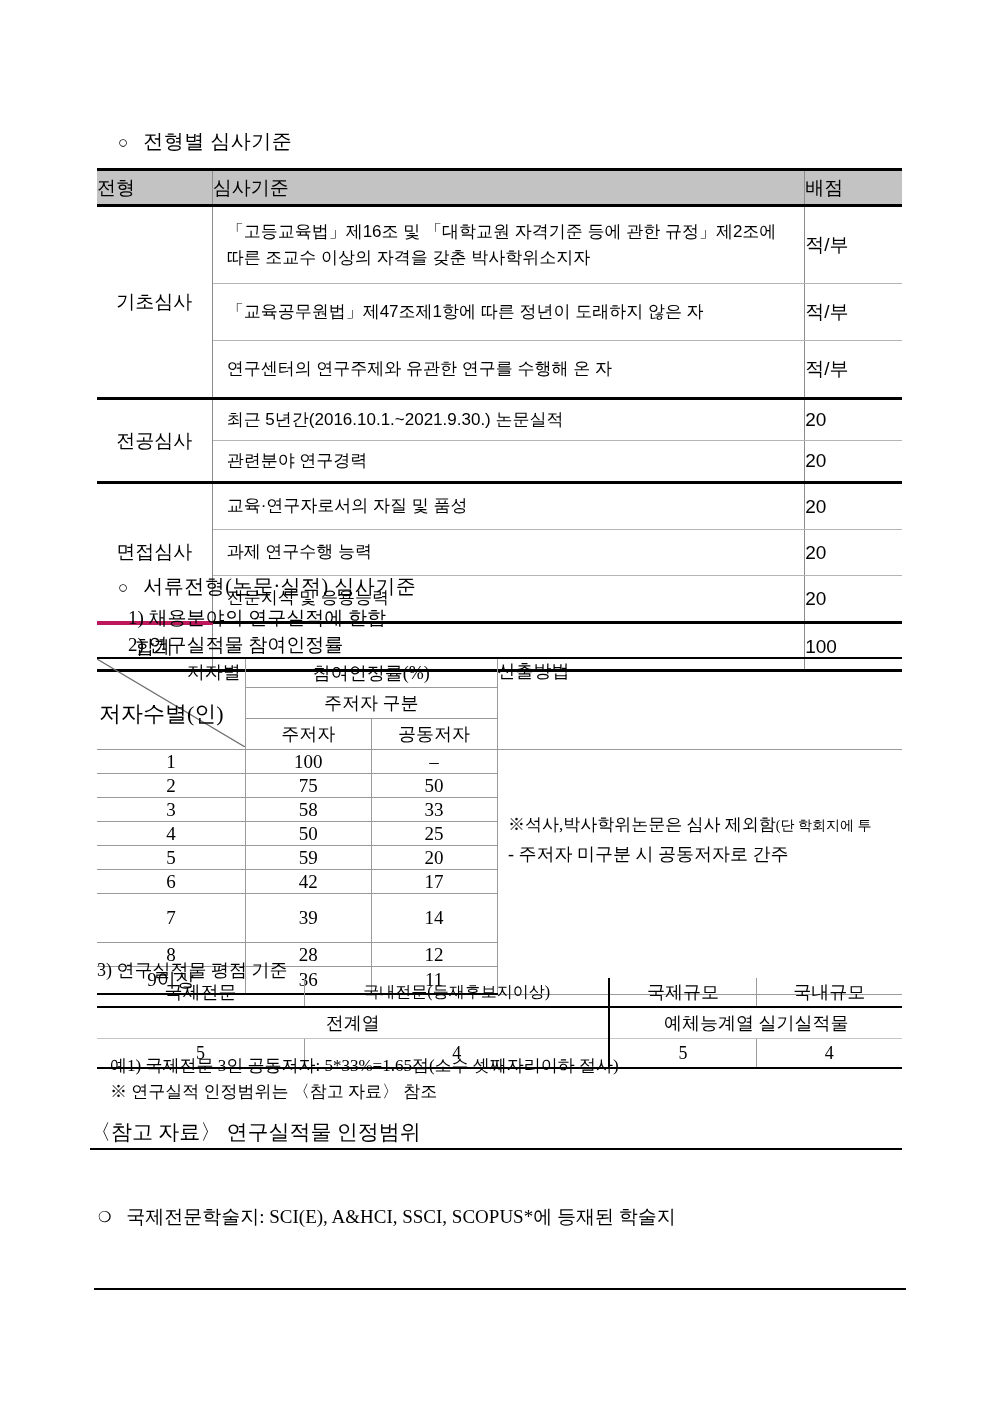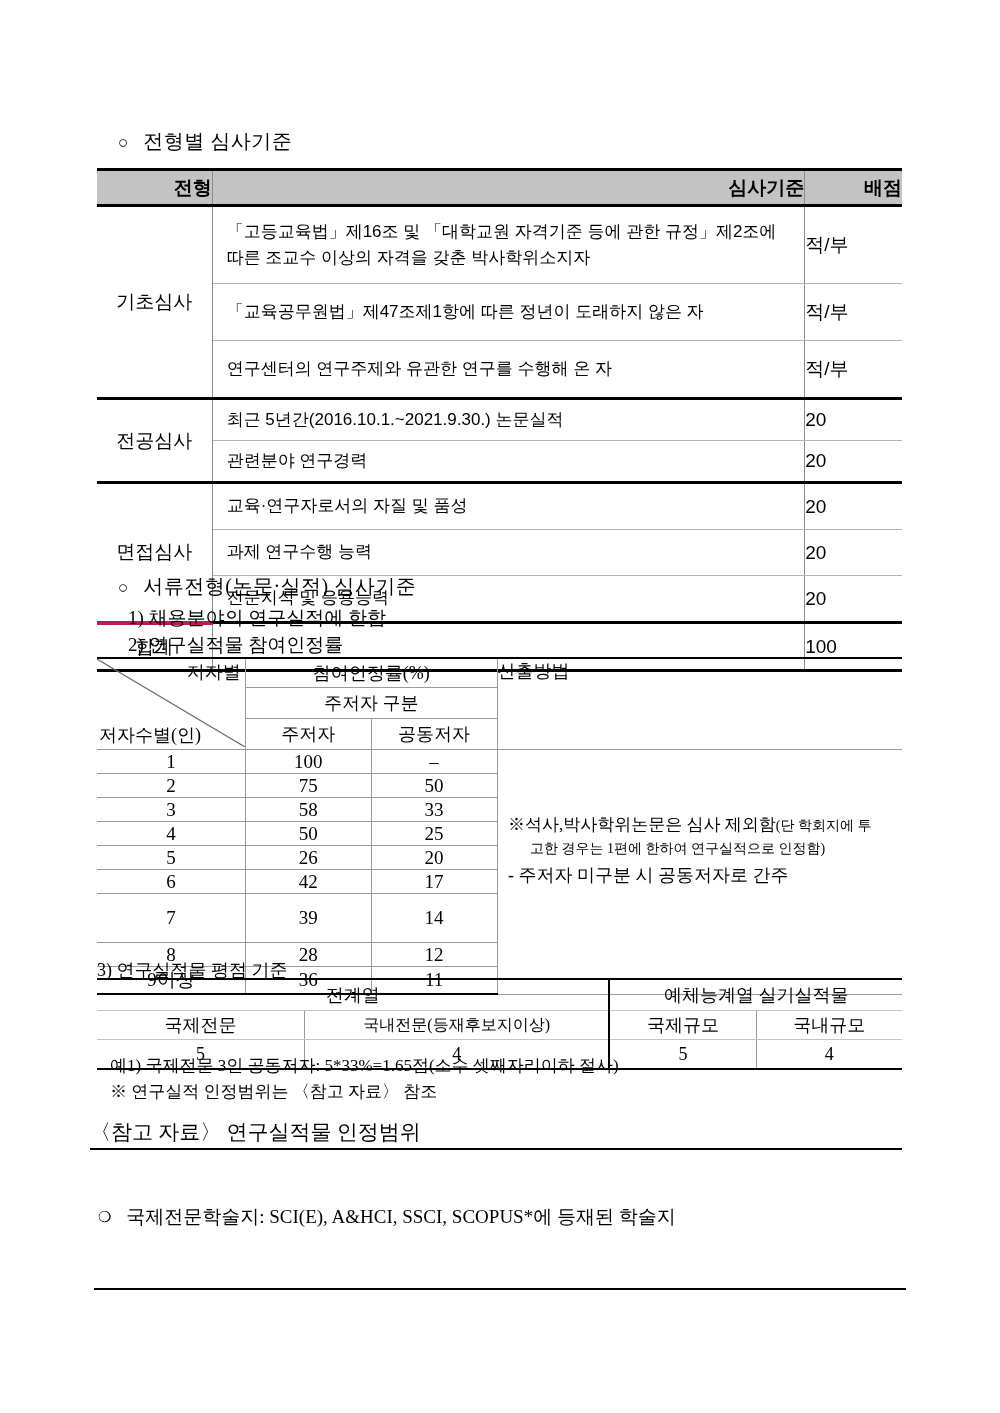--- a/index.html
+++ b/index.html
@@ -37,22 +37,22 @@
   .t1 {
     position:absolute; left:97px; top:168px; width:805px;
     font-family:"Liberation Sans", sans-serif;
     font-size:17px;
   }
   .t1 td { border-left:1px solid #8c8c8c; border-right:1px solid #8c8c8c; }
   .t1 .hdr {
     background:#c3c3c3;
     border-top:3px solid #000;
     border-bottom:3px solid #000;
-    font-weight:bold;
-    text-align:right;
+    font-weight:normal;
+    text-align:left;
     height:33px;
     font-size:19px;
   }
   .t1 .thin-b { border-bottom:1px solid #b5b5b5; }
   .t1 .thick-b { border-bottom:3px solid #000; }
   .t1 .grp { text-align:center; font-size:19px; }
   .t1 .crit { padding:6px 10px 6px 14px; line-height:1.55; font-size:17px; }
   .t1 .pts { text-align:left; font-size:19px; }
   .t1 .noleft { border-left:none; }
   .t1 .noright { border-right:none; }
@@ -70,21 +70,21 @@
     position:relative; width:148px; height:88px;
     border-top:2.5px solid #000;
     border-left:none; border-right:1px solid #9a9a9a;
     overflow:hidden;
   }
   .t2 .diag svg { position:absolute; left:0; top:0; }
   .t2 .diag .lbl-tr {
     position:absolute; right:4px; top:1px; font-size:18px;
   }
   .t2 .diag .lbl-bl {
-    position:absolute; left:2px; bottom:2px; font-size:18px;
+    position:absolute; left:2px; bottom:20px; font-size:22px;
   }
   .t2 .calc {
     border-left:1px solid #9a9a9a; border-right:none;
     text-align:left; vertical-align:top;
   }
   .t2 .num { font-size:19px; }
   .t2 .noleft { border-left:none; }
 
   .calc-note {
     position:absolute; left:508px; top:812px; width:390px;
@@ -245,21 +245,21 @@
       <td class="num">58</td>
       <td class="num">33</td>
     </tr>
     <tr>
       <td class="noleft num" style="height:23px">4</td>
       <td class="num">50</td>
       <td class="num">25</td>
     </tr>
     <tr>
       <td class="noleft num" style="height:23px">5</td>
-      <td class="num">26</td>
+      <td class="num">59</td>
       <td class="num">20</td>
     </tr>
     <tr>
       <td class="noleft num" style="height:23px">6</td>
       <td class="num">42</td>
       <td class="num">17</td>
     </tr>
     <tr>
       <td class="noleft num" style="height:48px">7</td>
       <td class="num">39</td>
@@ -273,37 +273,36 @@
     <tr>
       <td class="noleft num btmline" style="height:23px">9이상</td>
       <td class="num btmline">36</td>
       <td class="num btmline">11</td>
     </tr>
   </tbody>
     </table>
 
   <div class="calc-note">
     <div><span>※석사,박사학위논문은 심사 제외함</span><span class="small">(단 학회지에 투</span></div>
-    <div class="l2">고한 경우는 1편에 한하여 연구실적으로 인정함)</div>
     <div class="l3">- 주저자 미구분 시 공동저자로 간주</div>
   </div>
 
   <div class="list-3wrap">3) 연구실적물 평점 기준</div>
 
   <table class="t3">
     <tbody>
         <tr>
-      <td class="topline noleft" colspan="2" style="width:513px;height:30px">전계열</td>
-      <td class="topline vthick noright" colspan="2" style="width:292px">예체능계열 실기실적물</td>
-    </tr>
-    <tr>
       <td class="noleft" style="width:208px">국제전문</td>
       <td class="small" style="width:305px">국내전문(등재후보지이상)</td>
       <td class="vthick" style="width:146px">국제규모</td>
       <td class="noright" style="width:146px">국내규모</td>
+    </tr>
+    <tr>
+      <td class="topline noleft" colspan="2" style="width:513px;height:30px">전계열</td>
+      <td class="topline vthick noright" colspan="2" style="width:292px">예체능계열 실기실적물</td>
     </tr>
     <tr class="lastrow">
       <td class="noleft">5</td>
       <td>4</td>
       <td class="vthick">5</td>
       <td class="noright">4</td>
     </tr>
   </tbody>
     </table>
 

